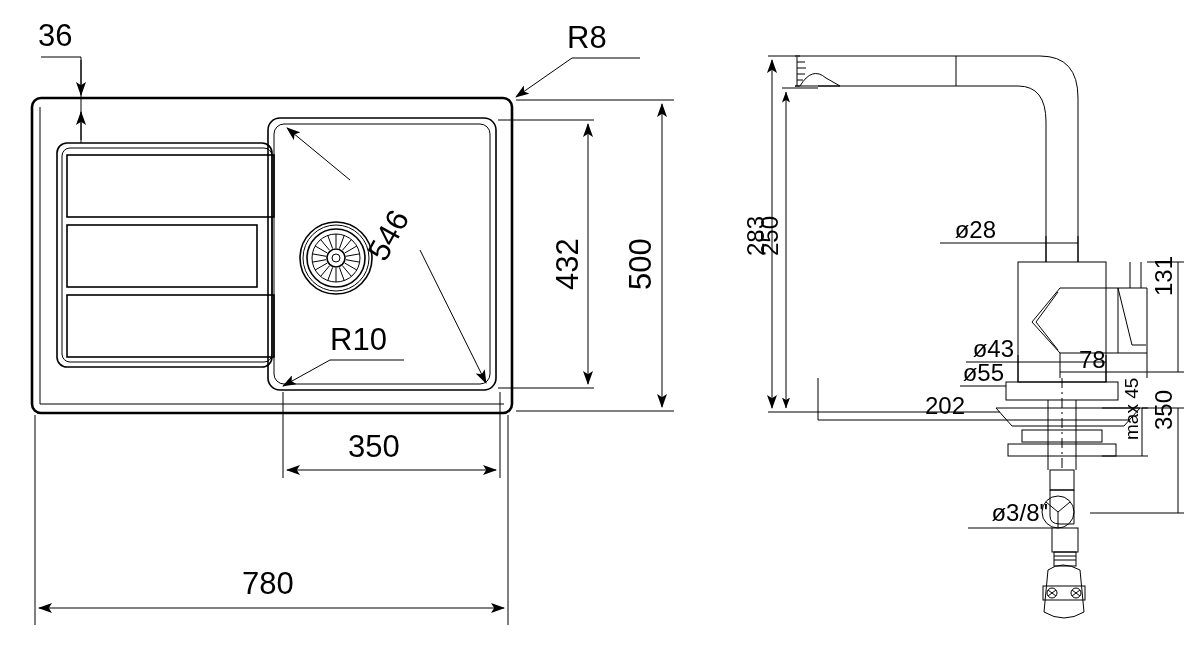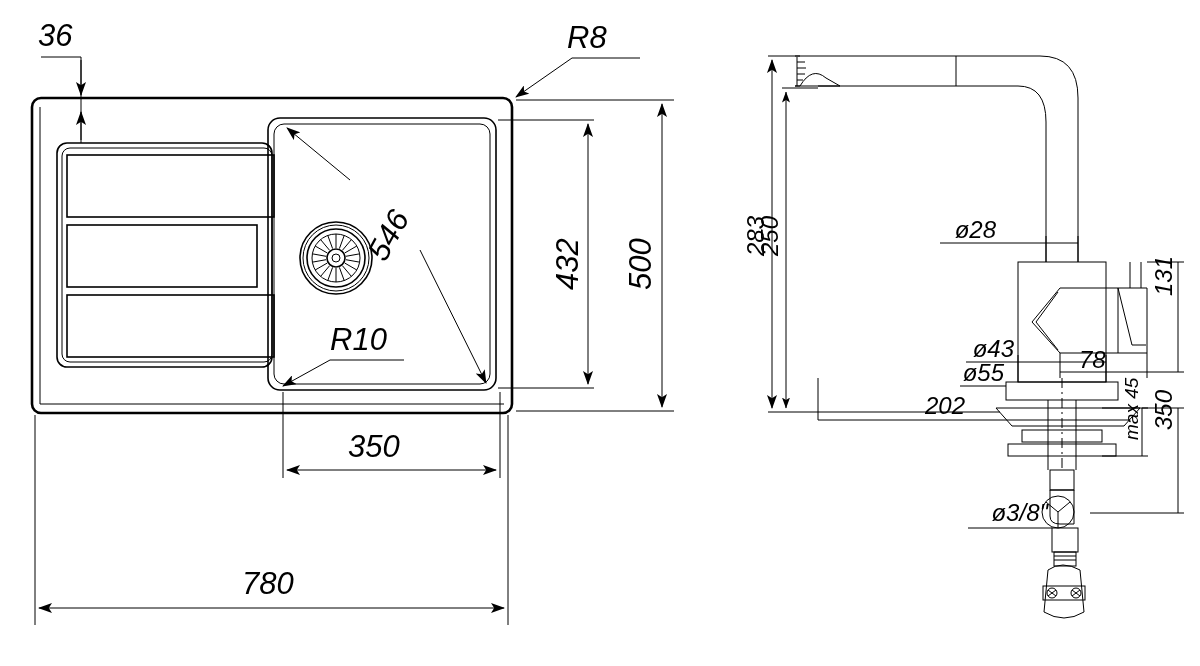--- a/index.html
+++ b/index.html
@@ -1,17 +1,17 @@
 <!DOCTYPE html>
 <html><head>
 <meta charset="utf-8">
 <style>
   html,body{margin:0;padding:0;background:#ffffff;}
   body{width:1200px;height:666px;overflow:hidden;font-family:"Liberation Sans",sans-serif;}
-  #sheet{position:relative;width:1200px;height:666px;background:#ffffff;font-style:italic;}
+  #sheet{position:relative;width:1200px;height:666px;background:#ffffff;}
   svg{display:block;}
   .dimtext{font-family:"Liberation Sans",sans-serif;fill:#000;font-size:31px;}
   .dimtext-sm{font-family:"Liberation Sans",sans-serif;fill:#000;font-size:24px;}
   .dimtext-xs{font-family:"Liberation Sans",sans-serif;fill:#000;font-size:19px;}
   .ln{stroke:#000;fill:none;}
   .thin{stroke-width:1;}
   .thick{stroke-width:2.6;}
   .med{stroke-width:1.6;}
 </style>
 </head>

